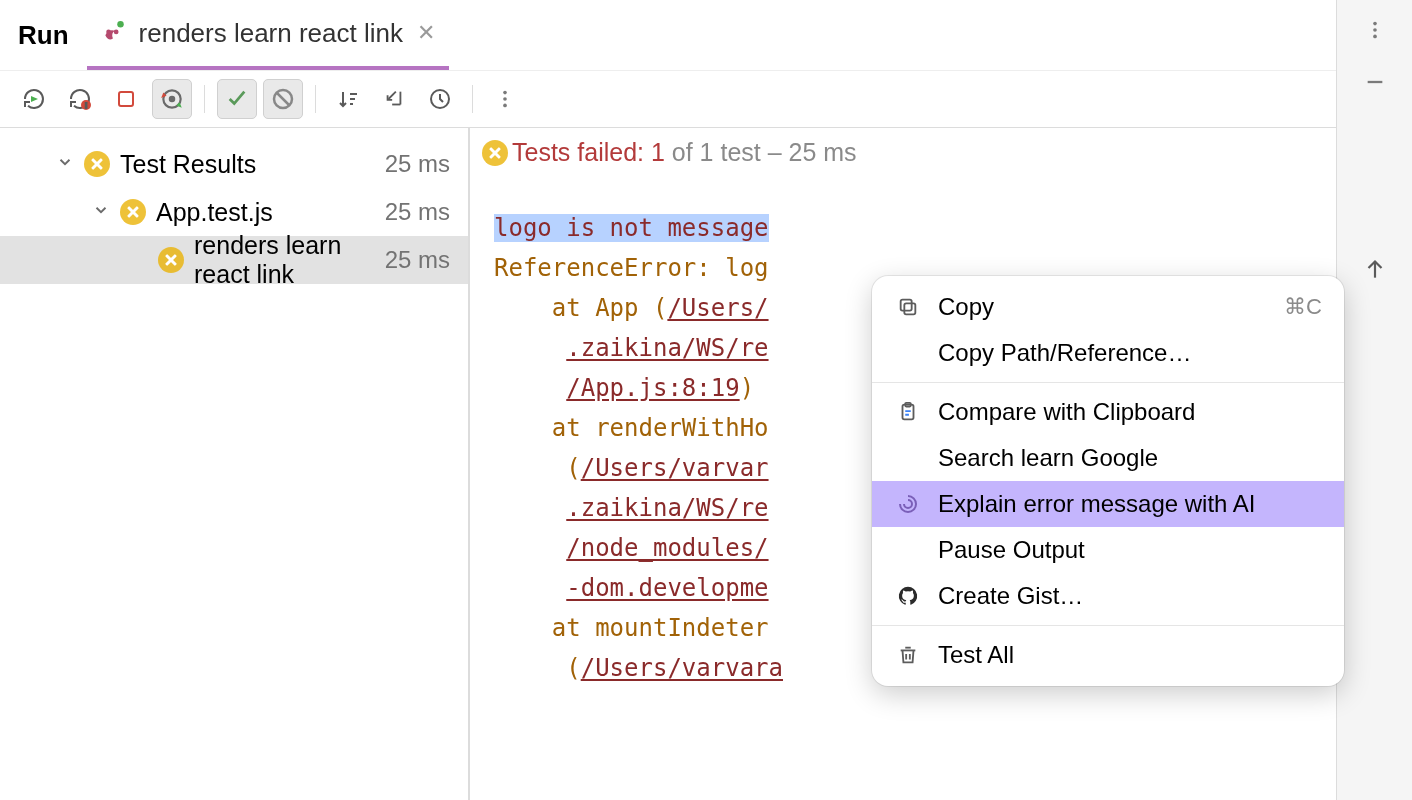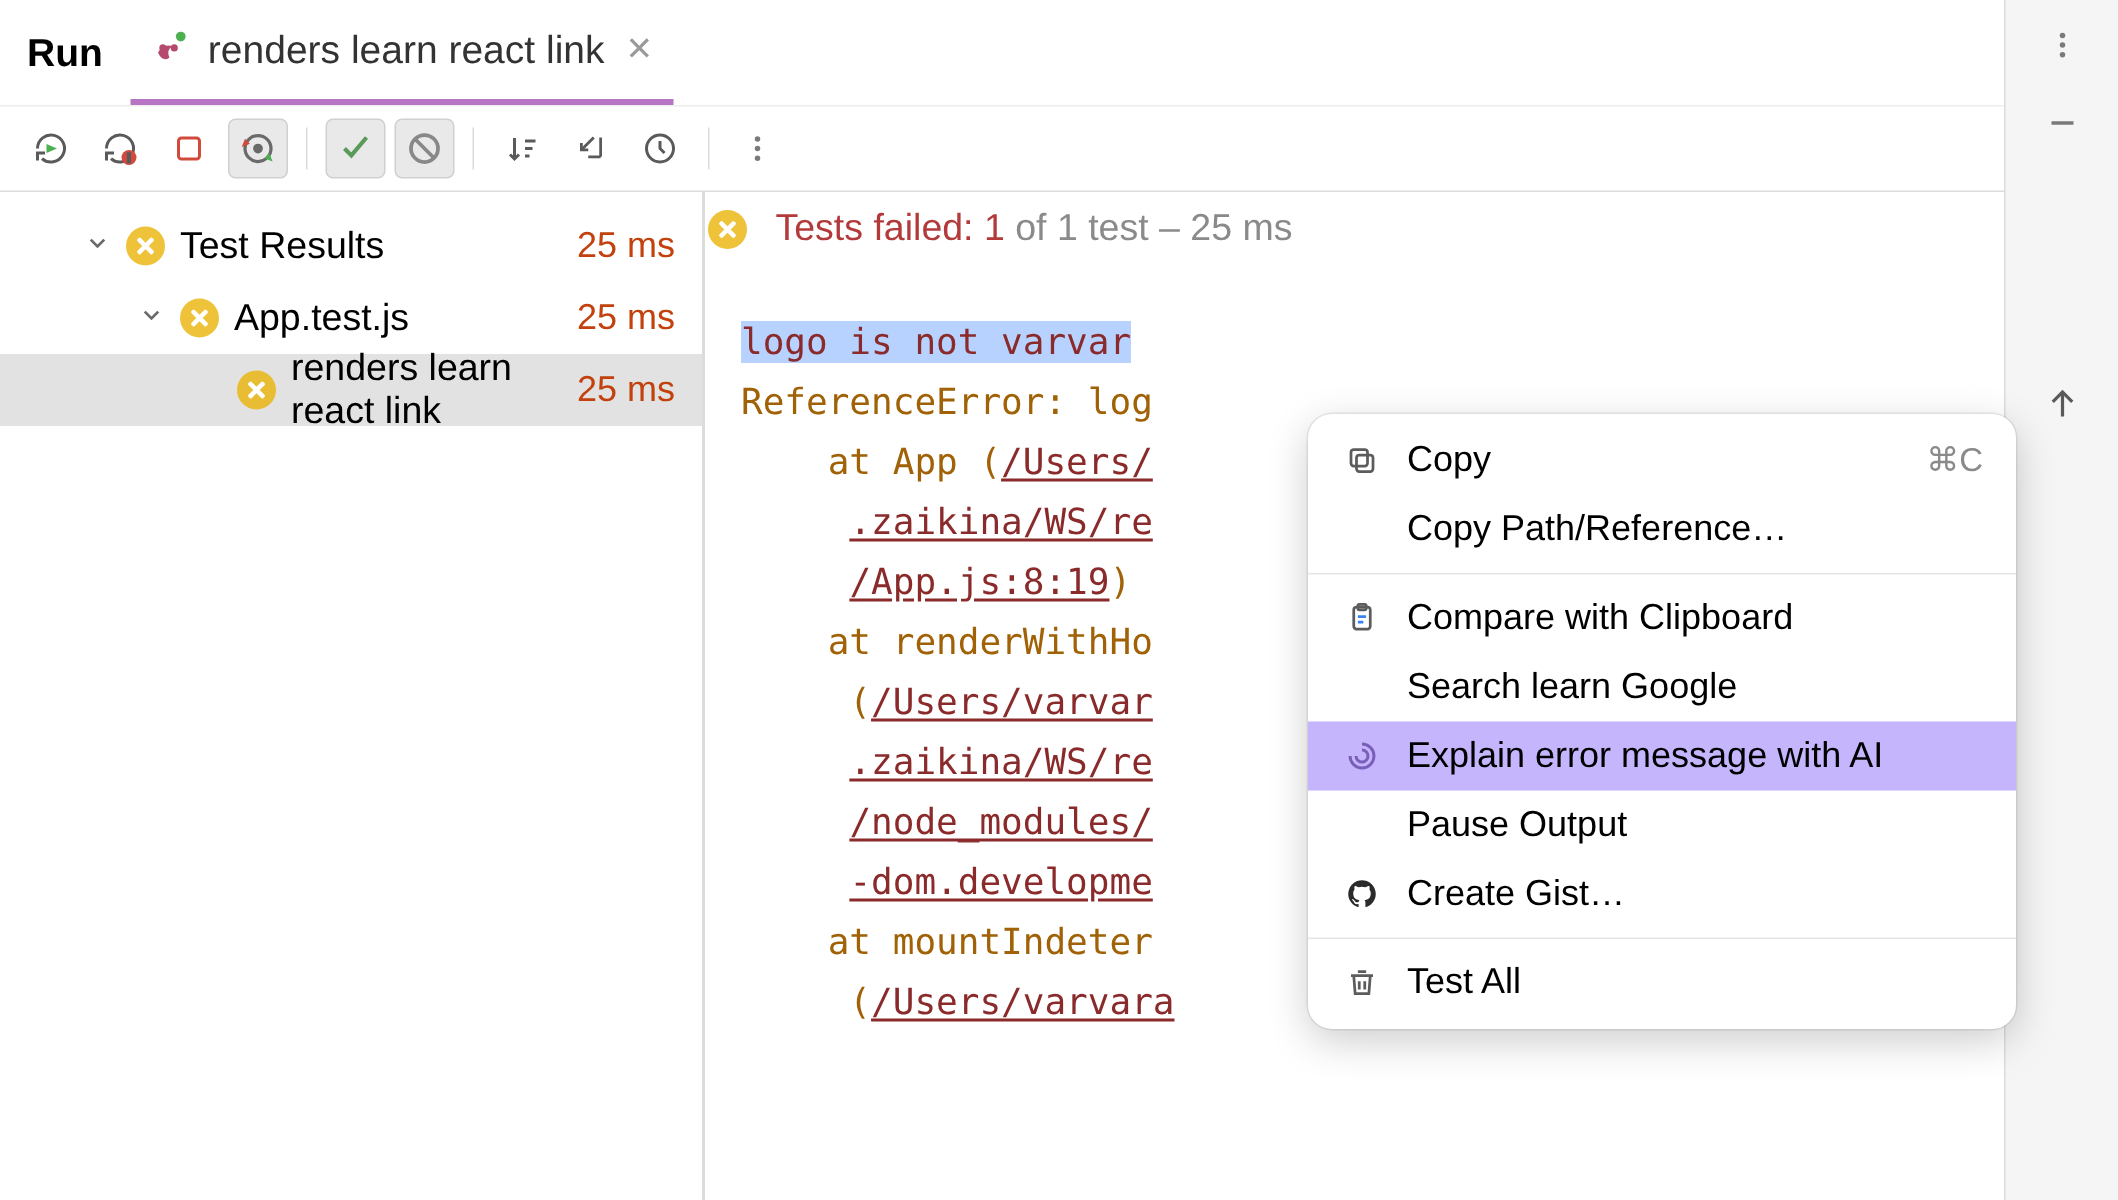--- a/index.html
+++ b/index.html
@@ -28,28 +28,28 @@
   .body { flex:1; display:flex; border-top:1px solid #dcdcdc; overflow:hidden;}
   .tree-panel { width:470px; border-right:2px solid #dcdcdc; padding:12px 0;}
   .console-panel { flex:1; position:relative; overflow:hidden;}
   
   .tree-row { display:flex; align-items:center; padding:4px 18px; height:48px; gap:10px;}
   .tree-row .indent1 { width:28px;}
   .tree-row .indent2 { width:64px;}
   .tree-row .indent3 { width:102px;}
   .tree-row.selected { background:#e2e2e2; }
   .tree-row .label { font-size:25px; flex:1;}
-  .tree-row .time { font-size:24px; color:#c2410c;}
+  .tree-row .time { font-size:24px; color:#737373;}
   .chev { color:#6b6b6b; }
   .fail-icon { width:26px; height:26px; background:#eab308cc; border-radius:50%; position:relative;}
   .fail-icon::before, .fail-icon::after { content:""; position:absolute; top:50%; left:50%; width:14px; height:3px; background:#fff; border-radius:1px;}
   .fail-icon::before { transform:translate(-50%,-50%) rotate(45deg);}
   .fail-icon::after { transform:translate(-50%,-50%) rotate(-45deg);}
   
-  .summary { display:flex; align-items:center; gap:19px; padding:10px 2px; font-size:25px; border-bottom:1px solid transparent;}
+  .summary { display:flex; align-items:center; gap:4px; padding:10px 12px; font-size:25px; border-bottom:1px solid transparent;}
   .summary .fail-text { color:#b33a3a; font-weight:400;}
   .summary .gray { color:#8a8a8a; }
   
   .console-text { padding:30px 24px 24px 24px; font-family: ui-monospace, SFMono-Regular, Menlo, Consolas, monospace; font-size:24px; line-height:40px; }
   .console-text .sel { background:#b7d2ff; color:#8a2a2a; padding:0;}
   .console-text .err { color:#a16207;}
   .console-text .link { color:#8a2a2a; text-decoration: underline; text-underline-offset: 3px;}
   .console-text div { white-space: pre; }
   
   
@@ -193,21 +193,21 @@
       </div>
 
       <div class="console-panel">
         <div class="summary">
           <span class="fail-icon"></span>
           <span>
             <span class="fail-text">Tests failed: 1</span><span class="gray"> of 1 test – 25 ms</span>
           </span>
         </div>
         <div class="console-text">
-          <div><span class="sel">logo is not varvar</span></div>
+          <div><span class="sel">logo is not message</span></div>
           <div class="err">ReferenceError: log</div>
           <div><span class="err">    at App (</span><span class="link">/Users/</span></div>
           <div><span>     </span><span class="link">.zaikina/WS/re</span></div>
           <div><span>     </span><span class="link">/App.js:8:19</span><span class="err">)</span></div>
           <div class="err">    at renderWithHo</div>
           <div><span class="err">     (</span><span class="link">/Users/varvar</span></div>
           <div><span>     </span><span class="link">.zaikina/WS/re</span></div>
           <div><span>     </span><span class="link">/node_modules/</span></div>
           <div><span>     </span><span class="link">-dom.developme</span></div>
           <div class="err">    at mountIndeter</div>

